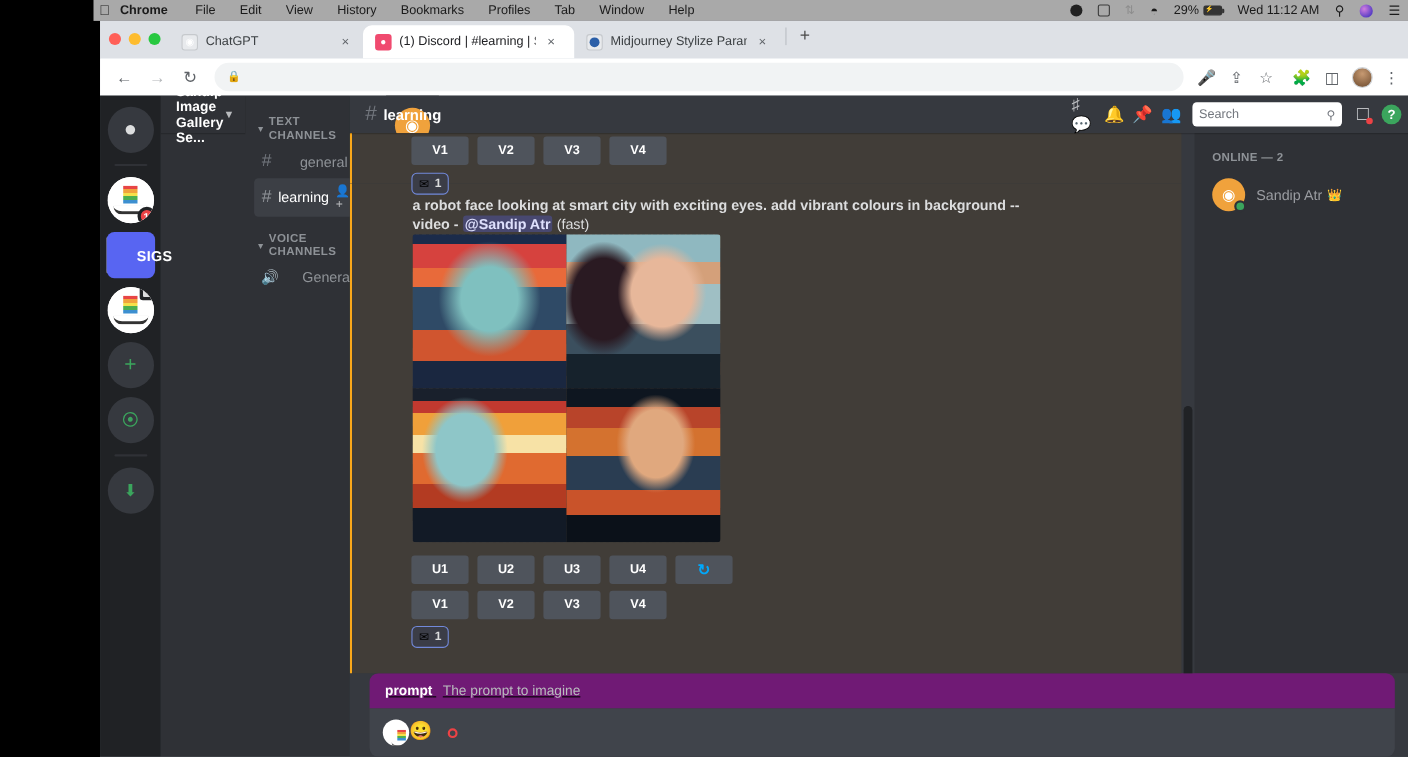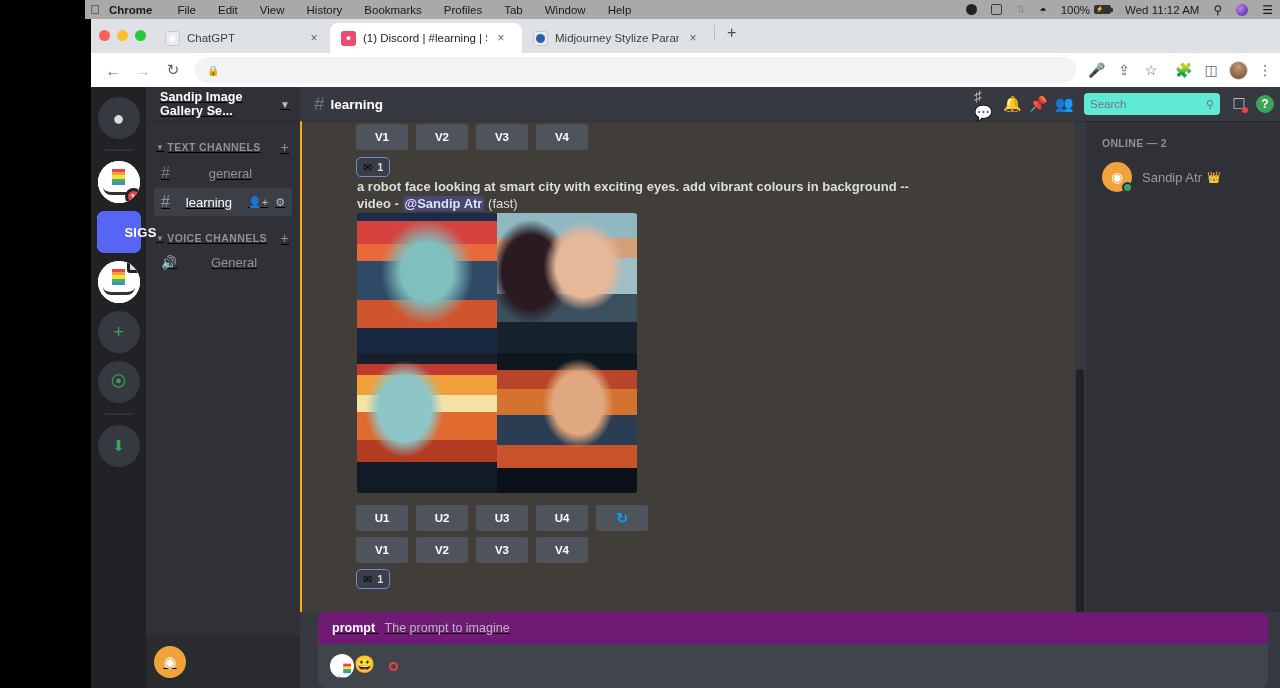--- a/index.html
+++ b/index.html
@@ -96,21 +96,21 @@
   .pill { position:absolute; left:0; width:4px; background:#fff; border-radius:0 4px 4px 0; }
   .g-mini-screen { position:absolute; right:-3px; top:-2px; width:16px;height:14px;
      background:#202225; border-radius:3px; display:flex;align-items:center;justify-content:center; }
   .g-mini-screen i { width:10px;height:8px;background:#dcddde;border-radius:1px;display:block; }
   .boat-art { width:42px;height:42px;position:relative;background:#fff; }
   .boat-art .sail2 { position:absolute; left:14px; top:8px; width:13px; height:16px;
      background:linear-gradient(180deg,#e84545 0 20%,#f0a23c 20% 40%,#f5e04a 40% 60%,#4caf50 60% 80%,#3c8fd0 80% 100%); }
   .boat-art .hull { position:absolute; left:5px; top:26px; width:32px;height:8px;
      border-bottom:3px solid #333; border-radius:0 0 16px 16px; }
 
-  .channels { width:154px; background:#2f3136; display:flex; flex-direction:column;text-decoration:underline; }
+  .channels { width:172px; background:#2f3136; display:flex; flex-direction:row; }
   .guild-header { height:34px; display:flex; align-items:center; justify-content:space-between;
      padding:0 10px 0 14px; box-shadow:0 1px 0 rgba(4,4,5,.2); }
   .guild-name { font-size:12.5px; font-weight:bold; color:#fff; letter-spacing:.1px; }
   .chev { font-size:10px; color:#b9bbbe; }
   .ch-list { padding-top:14px; flex:1; }
   .cat { display:flex; align-items:center; gap:3px; padding:4px 8px 3px 10px;
      font-size:10.5px; font-weight:bold; letter-spacing:.4px; color:#8e9297; }
   .cat .ctxt { flex:1; }
   .cat .plus { font-size:14px; font-weight:400; color:#8e9297; padding-right:3px; }
   .cat .arrow { font-size:8px; }
@@ -127,21 +127,21 @@
      display:flex;align-items:center;justify-content:center;color:#fff;font-size:15px; }
 
   .main { flex:1; display:flex; flex-direction:column; background:#36393f; min-width:0; }
   .chan-header { height:34px; display:flex; align-items:center; padding:0 8px 0 14px;
      box-shadow:0 1px 0 rgba(4,4,5,.2); position:relative; z-index:3; }
   .chan-header .hash { font-size:19px; color:#72767d; margin-right:6px; }
   .chan-title { font-size:13.5px; font-weight:bold; color:#fff; }
   .hdr-spacer { flex:1; }
   .hdr-ic { width:26px;height:26px;display:flex;align-items:center;justify-content:center;
      color:#b9bbbe; font-size:15px; }
-  .hdr-search { width:136px; height:22px; background:#5eead4; border-radius:4px;
+  .hdr-search { width:136px; height:22px; background:#ffffff; border-radius:4px;
      display:flex; align-items:center; padding:0 6px; margin:0 6px;justify-content:center; }
   .hdr-search .ph { flex:1; font-size:11.5px; color:#72767d; }
   .hdr-search .mg { font-size:11px; color:#72767d; }
   .help-ic { width:18px;height:18px;border-radius:50%;background:#3ba55d;color:#fff;
      font-size:12px; font-weight:bold; display:flex;align-items:center;justify-content:center; }
   .inbox-ic { position:relative; }
   .inbox-ic i { position:absolute; right:4px; bottom:4px; width:6px;height:6px;border-radius:50%;
      background:#ed4245; display:block; }
 
   .body-row { flex:1; display:flex; min-height:0; }
@@ -222,21 +222,21 @@
     <div class="spacer"></div>
     <div class="ritem">
         <span class="dot-rec"></span>
       </div>
     <div class="ritem">
         <span class="sq-ic"></span>
       </div>
     <div class="ritem bt-ic">⇅</div>
     <div class="ritem wifi-ic">◓</div>
     <div class="ritem">
-      <span>100%</span>
+      <span>29%</span>
       <span class="batt">
           <span>⚡</span>
         </span>
     </div>
     <div class="ritem">Wed 11:12 AM</div>
     <div class="ritem search-ic-mac">⚲</div>
     <div class="ritem">
         <span class="siri-ic"></span>
       </div>
     <div class="ritem ctrl-ic">☰</div>

